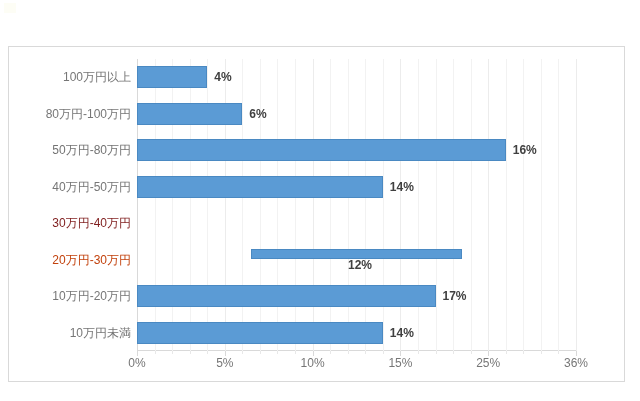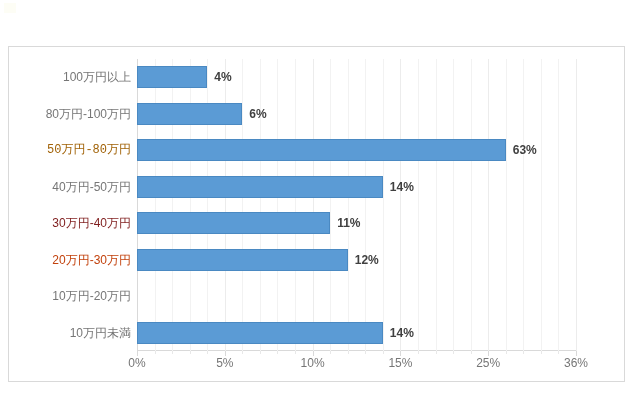--- a/index.html
+++ b/index.html
@@ -144,21 +144,21 @@
 </head>
 <body>
 
 <div id="top-artifact"></div>
 
 <div id="chart-frame">
 
   <div id="cat-axis">
       <div class="cat-label" style="top: 12.25px; color: rgb(118, 118, 118);">100万円以上</div>
       <div class="cat-label" style="top: 48.75px; color: rgb(118, 118, 118);">80万円-100万円</div>
-      <div class="cat-label" style="top: 85.25px; color: #a16207; font-family: Liberation Mono, monospace;">50万円-80万円</div>
+      <div class="cat-label" style="top: 85.25px; color: #737373;">50万円-80万円</div>
       <div class="cat-label" style="top: 121.75px; color: rgb(118, 118, 118);">40万円-50万円</div>
       <div class="cat-label" style="top: 158.25px; color: #7f1d1d;">30万円-40万円</div>
       <div class="cat-label" style="top: 194.75px; color: #c2410c;">20万円-30万円</div>
       <div class="cat-label" style="top: 231.25px; color: rgb(118, 118, 118);">10万円-20万円</div>
       <div class="cat-label" style="top: 267.75px; color: rgb(118, 118, 118);">10万円未満</div>
     </div>
 
   <div id="plot-area">
     <div id="axis-line"></div>
     <div id="axis-baseline"></div>
@@ -190,33 +190,33 @@
       <div class="bar-row" style="top: 7.25px; height: 22px;">
         <div class="bar" style="width: 70.24px; background: rgb(91, 155, 213); border-color: rgb(74, 137, 194);"></div>
         <span class="bar-value" style="color: rgb(64, 64, 64);">4%</span>
       </div>
       <div class="bar-row" style="top: 43.75px; height: 22px;">
         <div class="bar" style="width: 105.36px; background: rgb(91, 155, 213); border-color: rgb(74, 137, 194);"></div>
         <span class="bar-value" style="color: rgb(64, 64, 64);">6%</span>
       </div>
       <div class="bar-row" style="top: 80.25px; height: 22px;">
         <div class="bar" style="width: 368.76px; background: rgb(91, 155, 213); border-color: rgb(74, 137, 194);"></div>
-        <span class="bar-value" style="color: rgb(64, 64, 64);">63%</span>
+        <span class="bar-value" style="color: rgb(64, 64, 64);">16%</span>
       </div>
       <div class="bar-row" style="top: 116.75px; height: 22px;">
         <div class="bar" style="width: 245.84px; background: rgb(91, 155, 213); border-color: rgb(74, 137, 194);"></div>
         <span class="bar-value" style="color: rgb(64, 64, 64);">14%</span>
       </div>
-      <div class="bar-row" style="top: 153.25px; height: 22px;">
-        <div class="bar" style="width: 193.16px; background: rgb(91, 155, 213); border-color: rgb(74, 137, 194);"></div>
-        <span class="bar-value" style="color: rgb(64, 64, 64);">11%</span>
-      </div>
-      <div class="bar-row" style="top: 189.75px; height: 22px;">
+      <div class="bar-row" style="top: 189.75px; height: 22px; flex-direction: column;">
         <div class="bar" style="width: 210.72px; background: rgb(91, 155, 213); border-color: rgb(74, 137, 194);"></div>
         <span class="bar-value" style="color: rgb(64, 64, 64);">12%</span>
+      </div>
+      <div class="bar-row" style="top: 226.25px; height: 22px;">
+        <div class="bar" style="width: 298.52px; background: rgb(91, 155, 213); border-color: rgb(74, 137, 194);"></div>
+        <span class="bar-value" style="color: rgb(64, 64, 64);">17%</span>
       </div>
       <div class="bar-row" style="top: 262.75px; height: 22px;">
         <div class="bar" style="width: 245.84px; background: rgb(91, 155, 213); border-color: rgb(74, 137, 194);"></div>
         <span class="bar-value" style="color: rgb(64, 64, 64);">14%</span>
       </div>
     </div>
 
   <div id="x-axis-labels">
       <div class="x-tick" style="left: 0px; color: rgb(118, 118, 118);">0%</div>
       <div class="x-tick" style="left: 87.8px; color: rgb(118, 118, 118);">5%</div>

